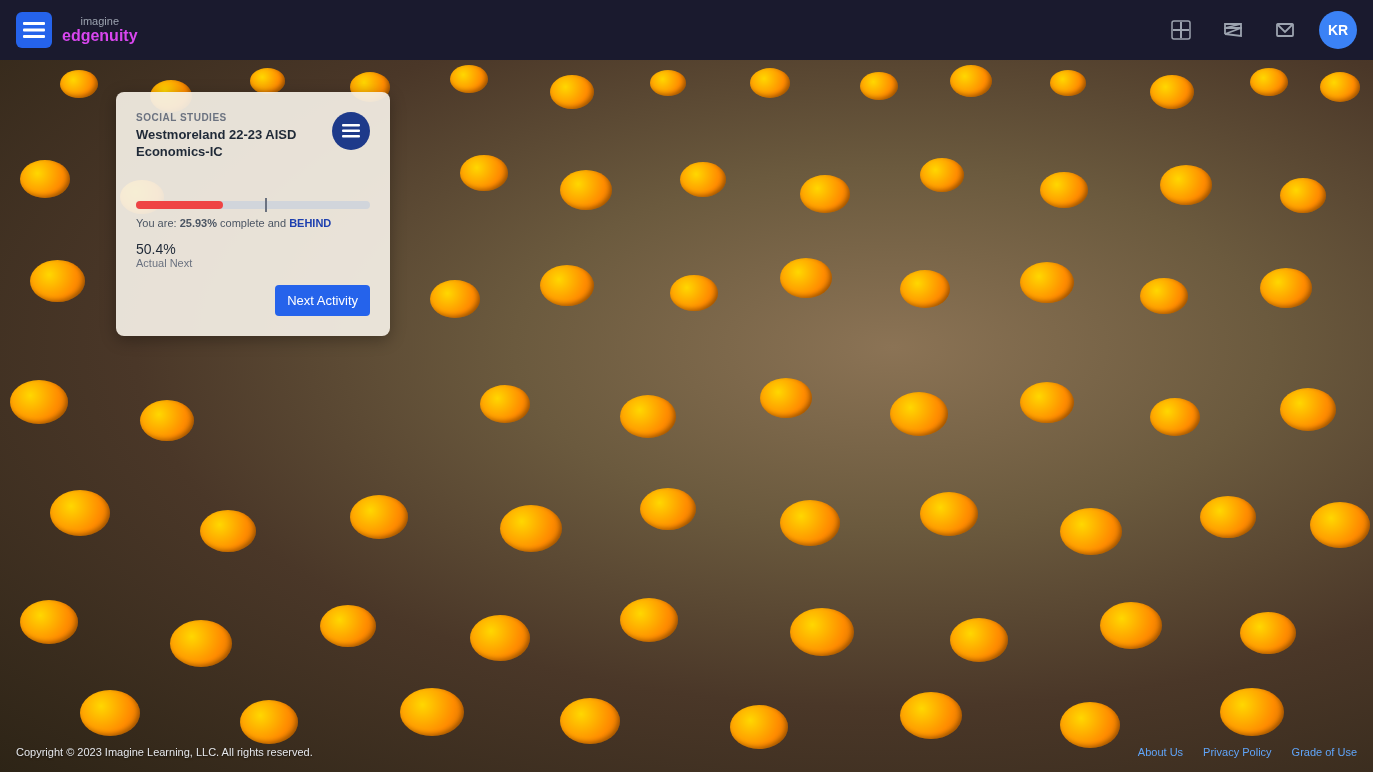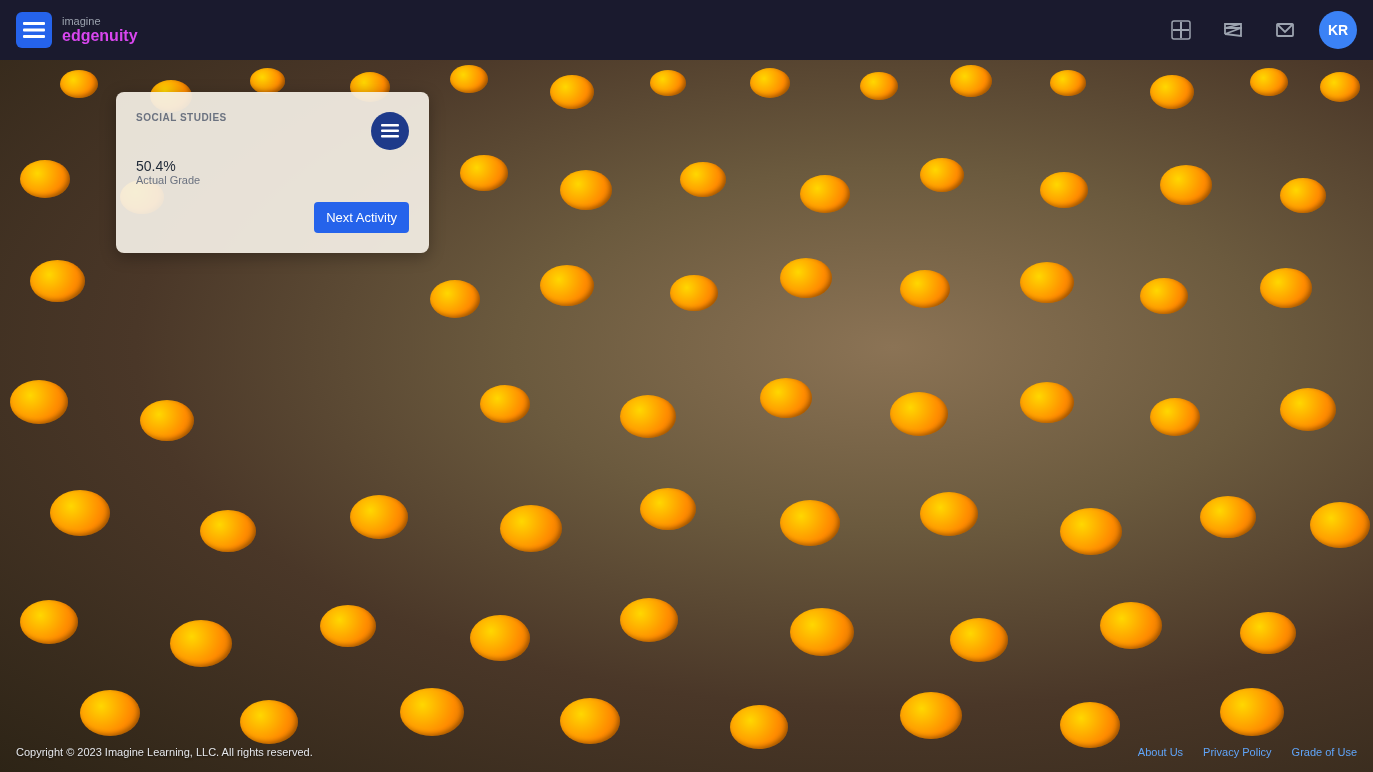--- a/index.html
+++ b/index.html
@@ -67,20 +67,21 @@
       justify-content: center;
       color: white;
       font-size: 20px;
       font-weight: bold;
     }
 
     .logo-text {
       display: flex;
       flex-direction: column;
       line-height: 1.1;
+      text-align: center;
     }
 
     .logo-text .imagine {
       color: #9ca3af;
       font-size: 11px;
       font-weight: 400;
     }
 
     .logo-text .edgenuity {
       color: #d946ef;
@@ -121,21 +122,21 @@
       font-size: 14px;
       cursor: pointer;
       border: none;
     }
 
     
     .course-card {
       position: absolute;
       top: 92px;
       left: 116px;
-      width: 313px;
+      width: 274px;
       background: rgba(245, 240, 230, 0.92);
       border-radius: 8px;
       padding: 20px;
       z-index: 100;
       box-shadow: 0 4px 16px rgba(0,0,0,0.3);
     }
 
     .card-header {
       display: flex;
       justify-content: space-between;
@@ -406,34 +407,50 @@
     <button class="avatar-btn">
       <span>KR</span>
     </button>
   </div>
 </nav>
 
 <div class="course-card">
   <div class="card-header">
     <div class="card-meta">
       <div class="subject-label">SOCIAL STUDIES</div>
+      <div class="course-name">
+        <span>Westmoreland 22-23 AISD</span><br>
+        <span>Economics-IC</span>
+      </div>
     </div>
     <button class="card-icon-btn">
       <svg width="18" height="14" viewBox="0 0 18 14" fill="white">
         <rect x="0" y="0" width="18" height="2.5" rx="1"></rect>
         <rect x="0" y="5.5" width="18" height="2.5" rx="1"></rect>
         <rect x="0" y="11" width="18" height="2.5" rx="1"></rect>
       </svg>
     </button>
   </div>
 
+  <div class="progress-section">
+    <div class="progress-bar-container">
+      <div class="progress-bar-fill"></div>
+      <div class="progress-marker"></div>
+    </div>
+    <div class="progress-text">
+      <span>You are:</span>
+      <span class="percentage">25.93%</span>
+      <span>complete and</span>
+      <span class="behind">BEHIND</span>
+    </div>
+  </div>
 
   <div class="grade-section">
     <div class="grade-value">50.4%</div>
-    <div class="grade-label">Actual Grade</div>
+    <div class="grade-label">Actual Next</div>
   </div>
 
   <button class="next-activity-btn">Next Activity</button>
 </div>
 
 <footer class="footer">
   <span class="footer-copyright">Copyright © 2023 Imagine Learning, LLC. All rights reserved.</span>
   <div class="footer-links">
     <a class="footer-link">About Us</a>
     <a class="footer-link">Privacy Policy</a>

